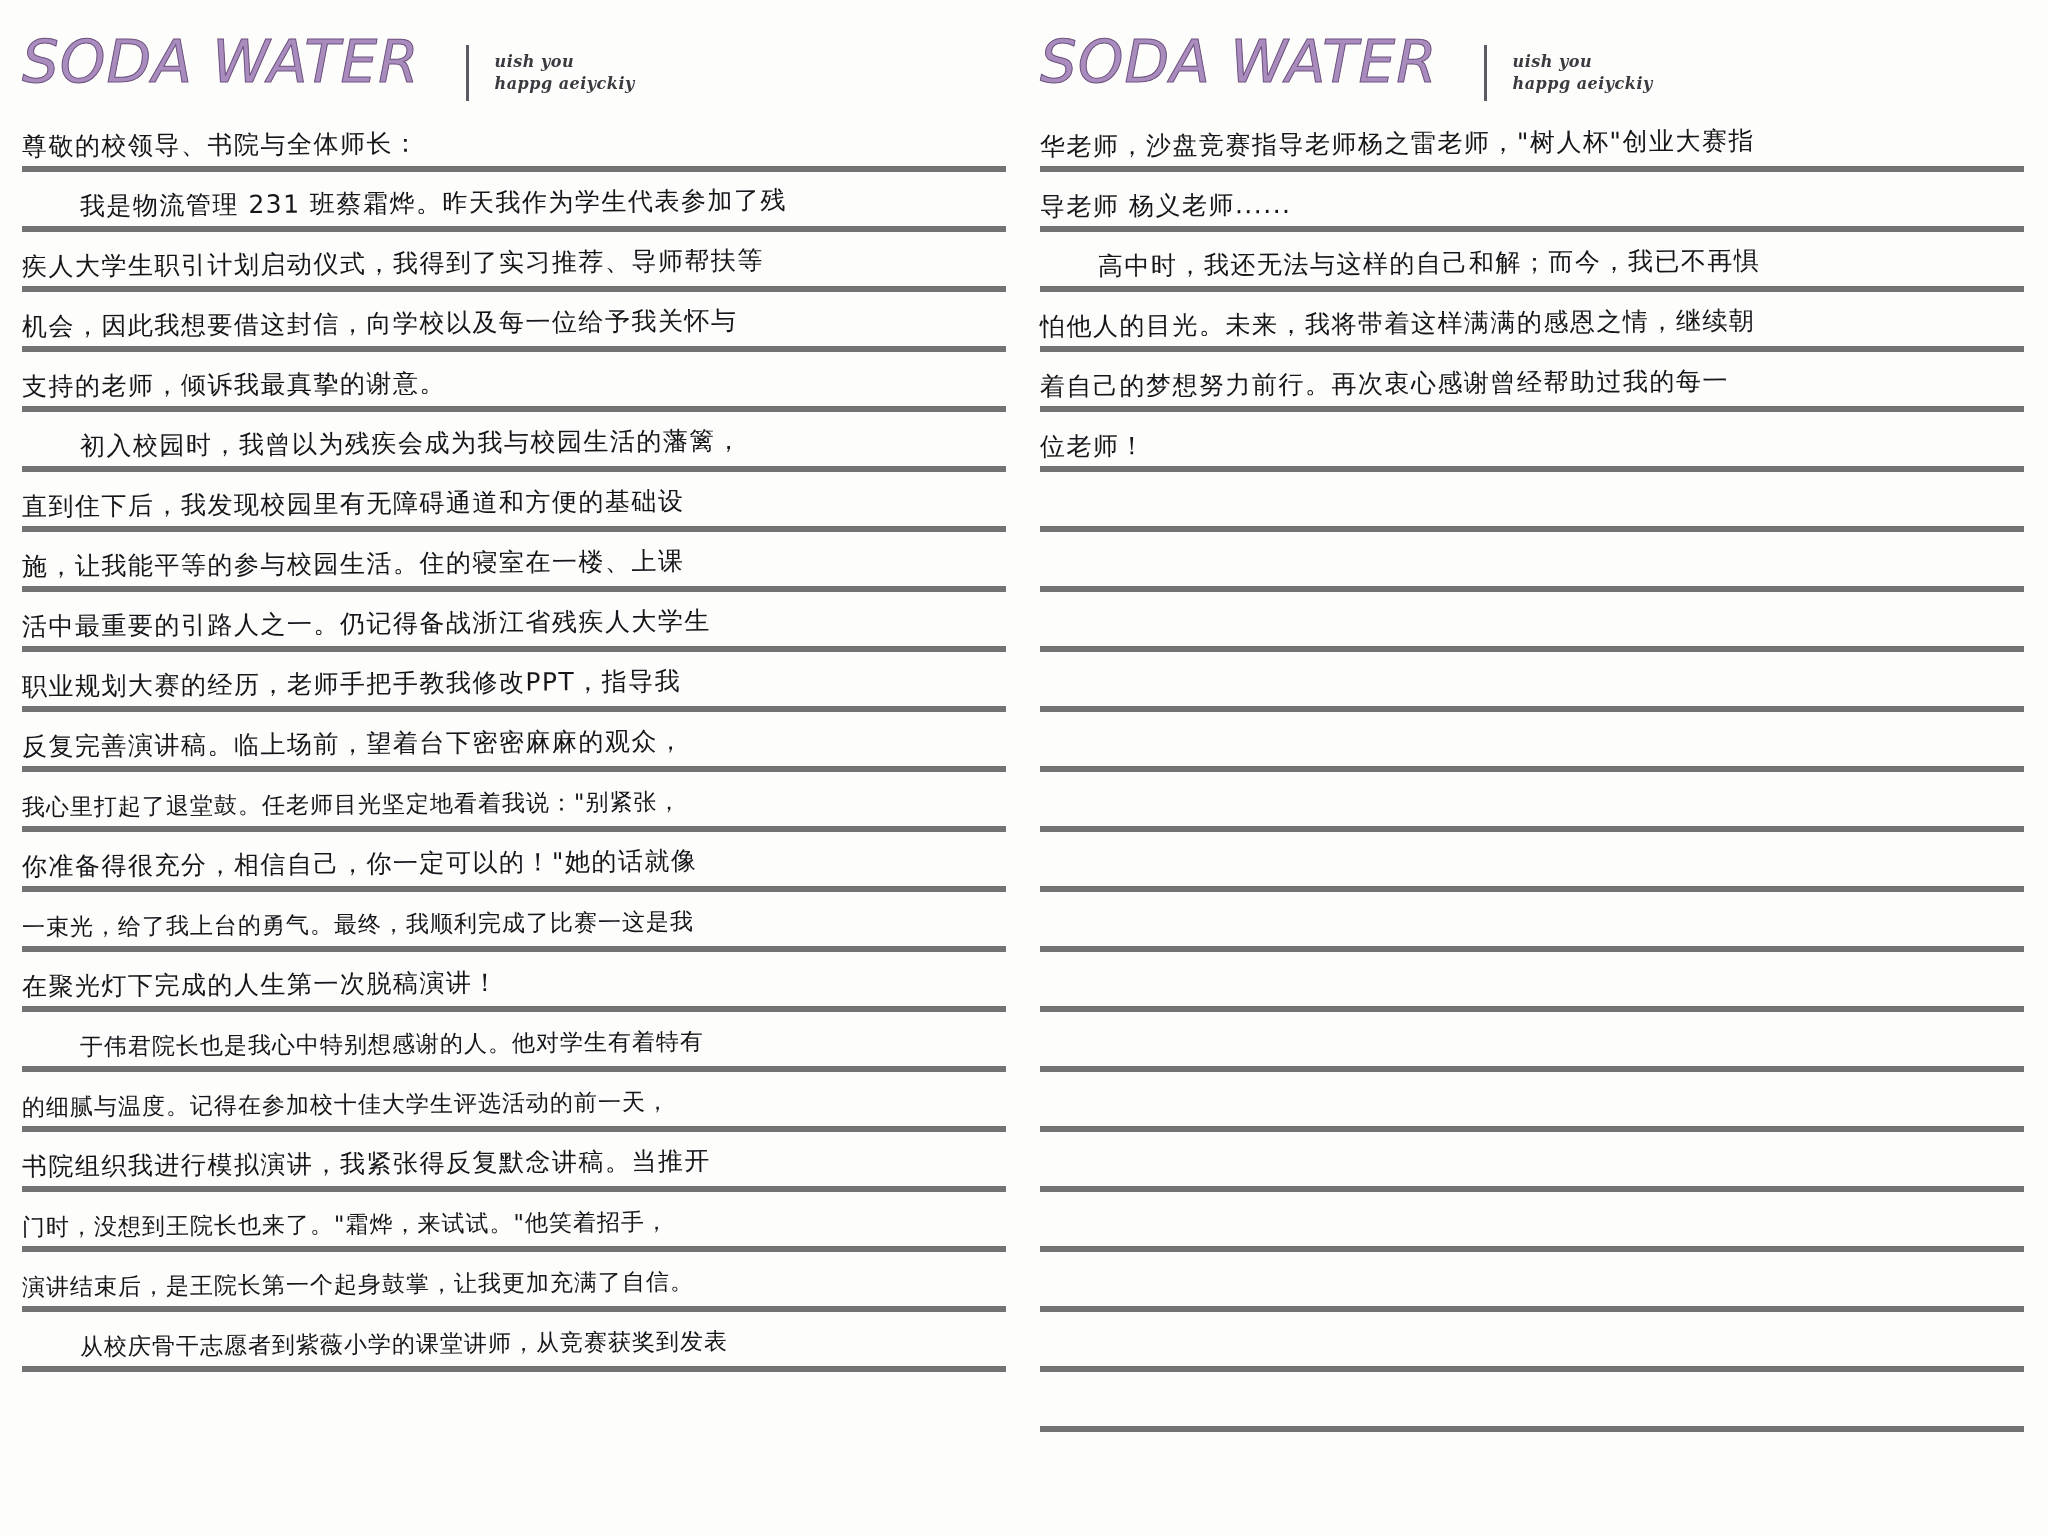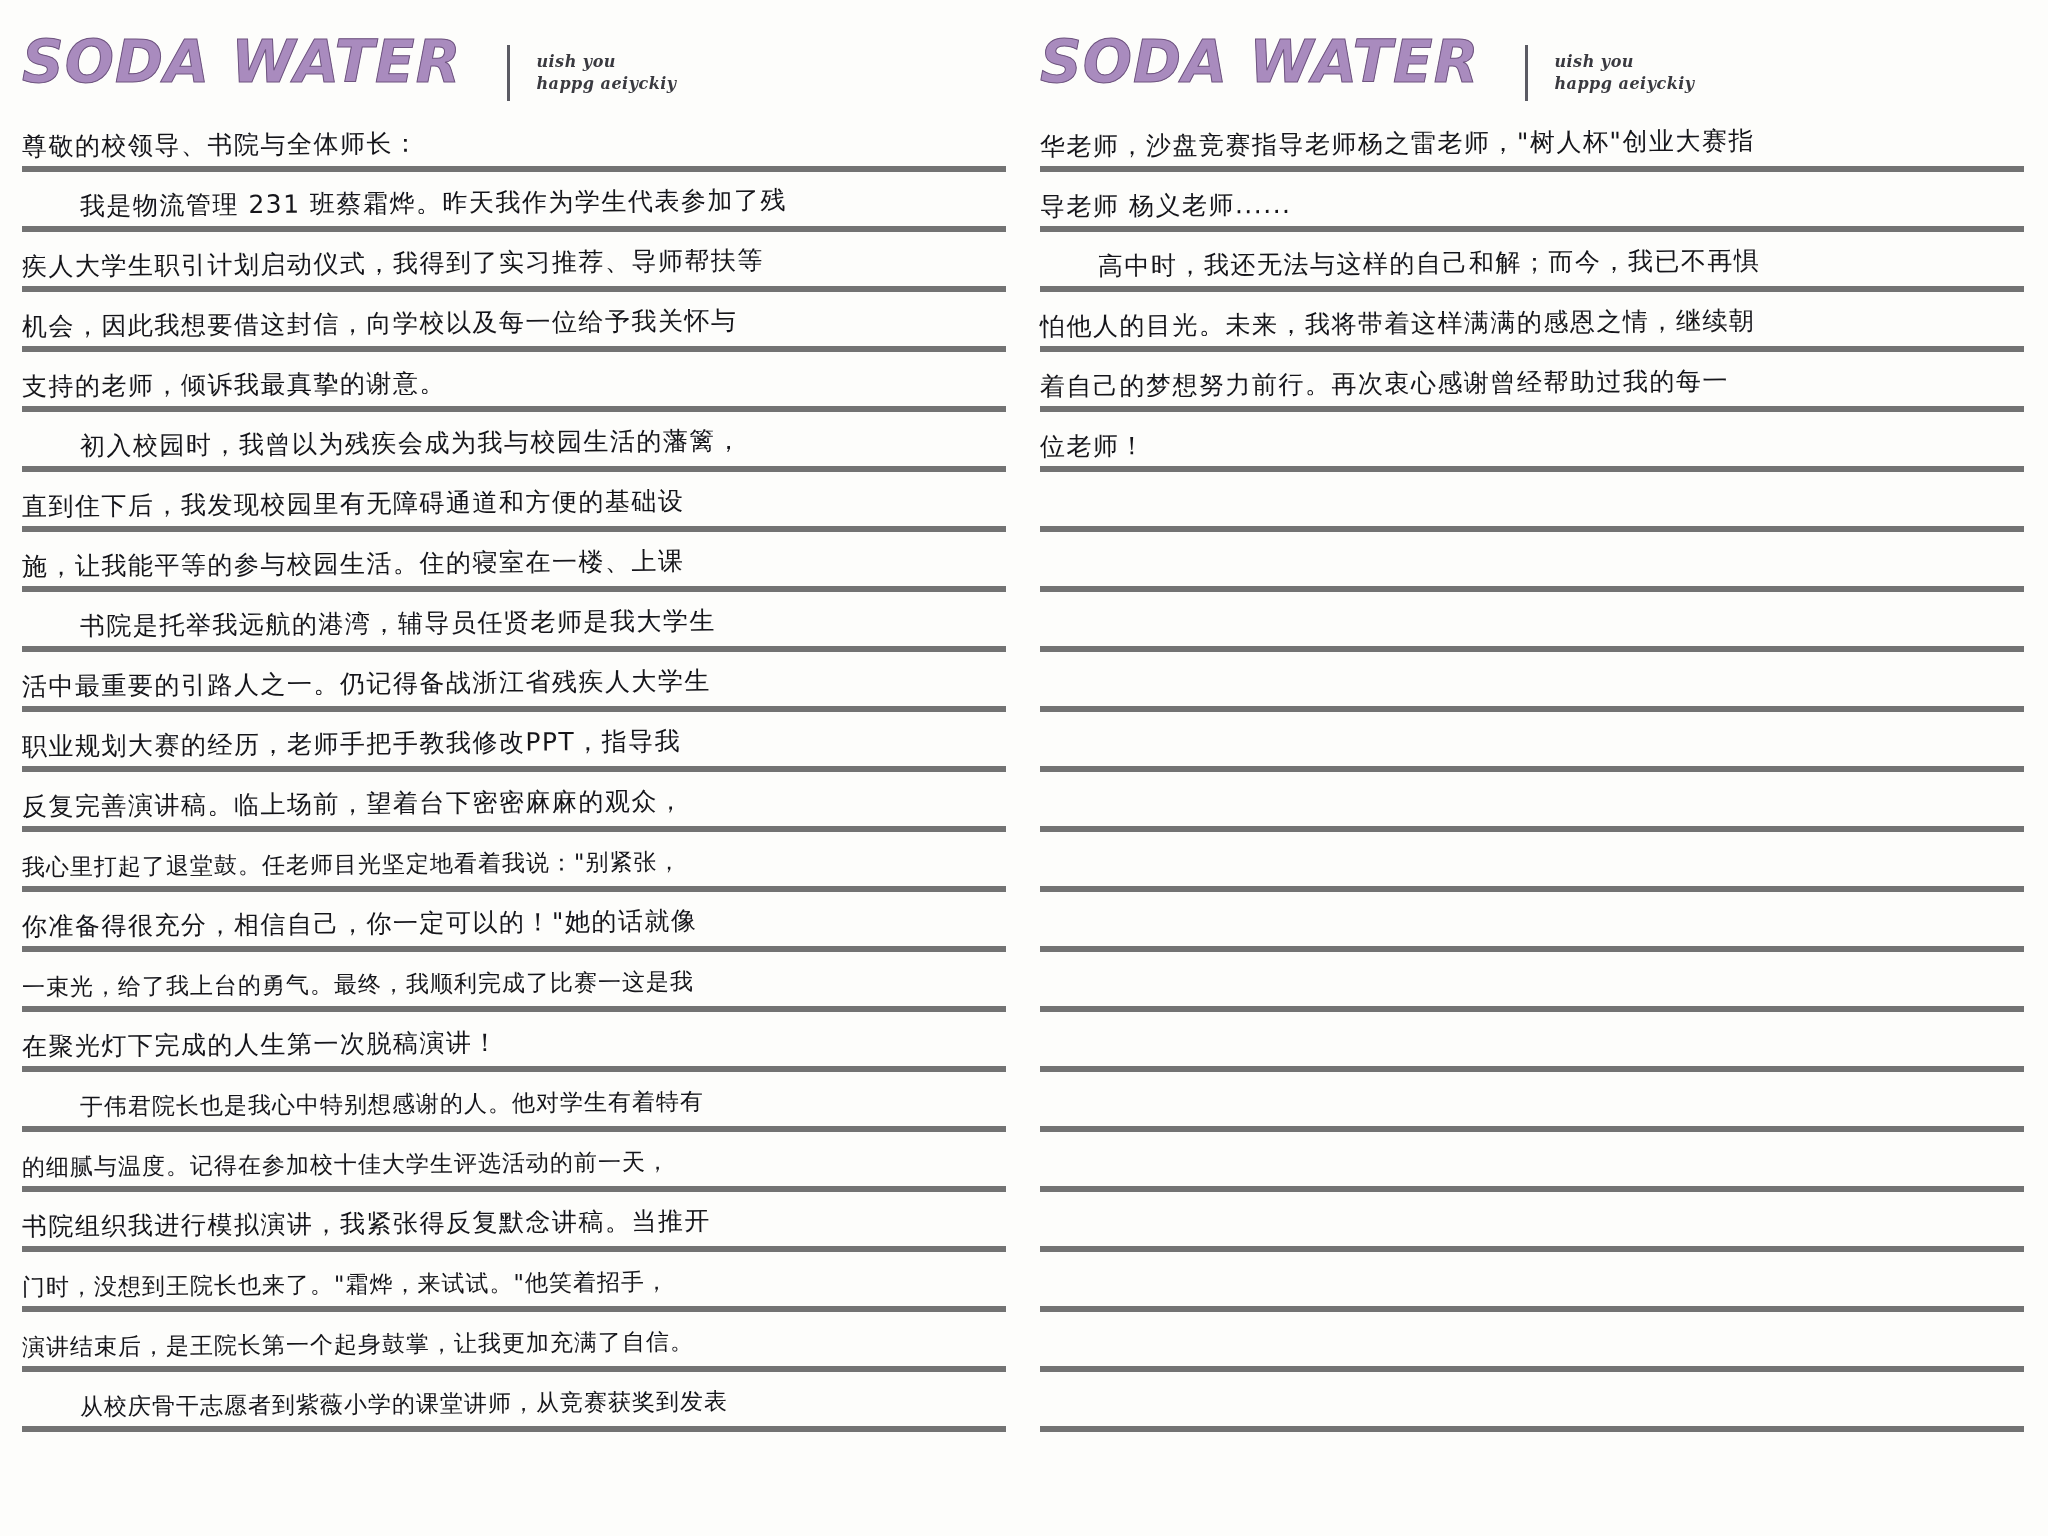--- a/index.html
+++ b/index.html
@@ -32,21 +32,21 @@
 
   
   .header {
     position: relative;
     height: 112px;
     display: flex;
     align-items: center;
   }
   .brand {
     font-family: "DejaVu Sans", sans-serif;
-    font-weight: bold;
+    font-weight: normal;
     font-style: italic;
     font-size: 58px;
     letter-spacing: 1px;
     color: #a98bbe;
     -webkit-text-stroke: 1px #6f5580;
     text-shadow: 0 0 0 #6f5580;
     white-space: nowrap;
     margin-top: 11px;
   }
   .divider-bar {
@@ -128,23 +128,20 @@
       <div class="line">
           <div class="text indent">初入校园时，我曾以为残疾会成为我与校园生活的藩篱，</div>
         </div>
       <div class="line">
           <div class="text">直到住下后，我发现校园里有无障碍通道和方便的基础设</div>
         </div>
       <div class="line">
           <div class="text">施，让我能平等的参与校园生活。住的寝室在一楼、上课</div>
         </div>
       <div class="line">
-          <div class="text indent">书院是托举我远航的港湾，辅导员任贤老师是我大学生</div>
-        </div>
-      <div class="line">
           <div class="text">活中最重要的引路人之一。仍记得备战浙江省残疾人大学生</div>
         </div>
       <div class="line">
           <div class="text">职业规划大赛的经历，老师手把手教我修改PPT，指导我</div>
         </div>
       <div class="line">
           <div class="text">反复完善演讲稿。临上场前，望着台下密密麻麻的观众，</div>
         </div>
       <div class="line">
           <div class="text small">我心里打起了退堂鼓。任老师目光坚定地看着我说："别紧张，</div>

